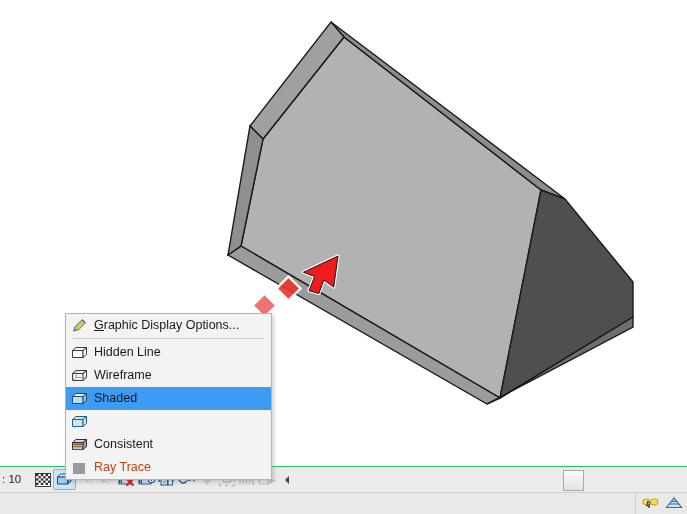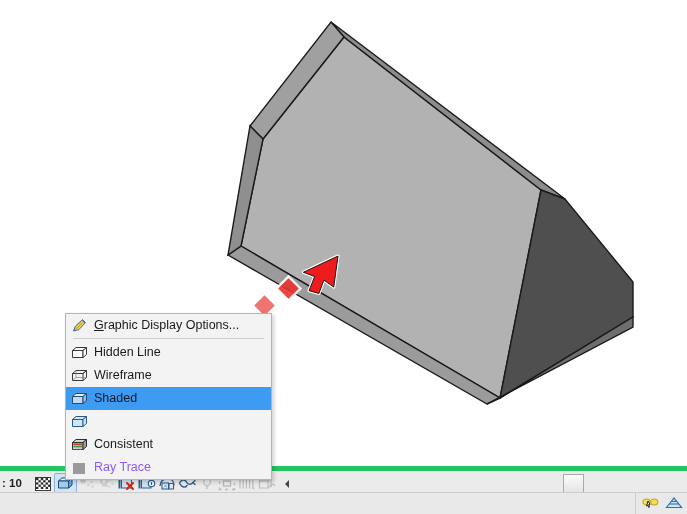--- a/index.html
+++ b/index.html
@@ -52,41 +52,40 @@
     width: 17px; height: 16px;
     margin-right: 6px;
     flex: 0 0 17px;
     display: block;
   }
   .menu-item .mi-label { line-height: 23px; }
   .menu-item.selected {
     background: #3d9bf2;
     color: #0f172a;
   }
-  .menu-item.disabled { color: #8b5cf6; }
+  .menu-item.disabled { color: #c2410c; }
   .menu-sep {
     height: 1px;
     background: #cfcfcf;
     margin: 1px 7px 2px 7px;
   }
   .mi-label u { text-decoration: underline; }
 
   
   #statusbar {
     position: absolute;
     left: 0; top: 466px;
     width: 687px; height: 25px;
     background: #ebebeb;
-    border-top: 5px solid #22c55e;
+    border-top: 1px solid #22c55e;
     border-bottom: 1px solid #c0c0c0;
     display: flex;
     align-items: center;
     font-size: 11.5px;
     color: #222;
-    font-weight: bold;
   }
   #sb-scale {
     margin-left: 2px;
     white-space: nowrap;
     line-height: 25px;
   }
   #sb-tools {
     display: flex;
     align-items: center;
     margin-left: 12px;

